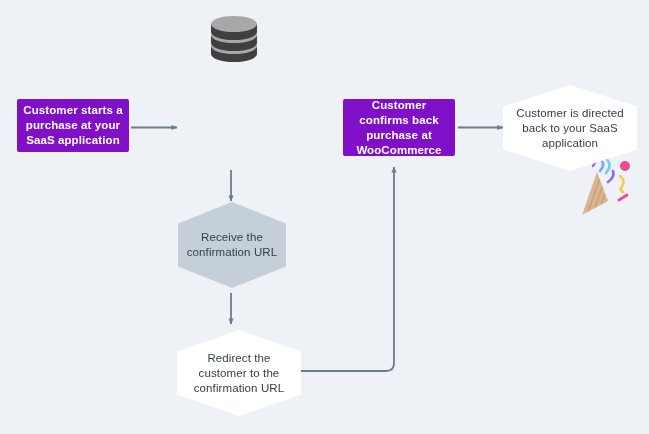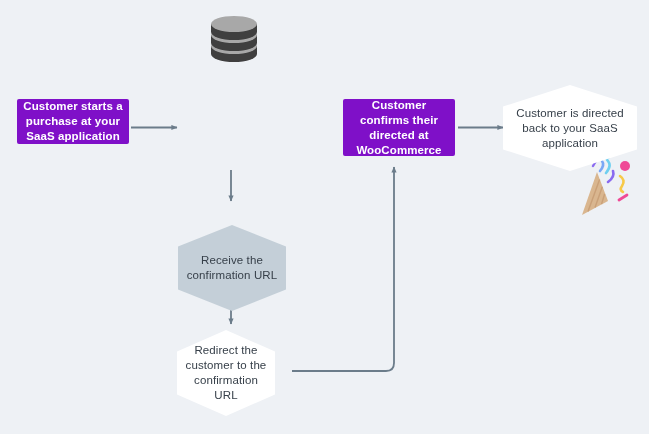--- a/index.html
+++ b/index.html
@@ -114,34 +114,34 @@
     <path d="M23.5 46.1 L26.6 36.0" stroke="#c9a078" stroke-width="1.4" fill="none"></path>
     <path d="M22 13 Q27 7 24 3" stroke="#7aa7f5" stroke-width="2.6" fill="none" stroke-linecap="round"></path>
     <path d="M28 15 Q34 8 30 3 Q27 0 31 -1" stroke="#6fcff0" stroke-width="2.6" fill="none" stroke-linecap="round"></path>
     <path d="M30 24 Q37 19 35 13" stroke="#8a6af0" stroke-width="2.6" fill="none" stroke-linecap="round"></path>
     <path d="M42 18 Q48 22 44 28 Q41 32 45 34" stroke="#f7c948" stroke-width="2.6" fill="none" stroke-linecap="round"></path>
     <circle cx="47" cy="8" r="5" fill="#ef4a96"></circle>
     <path d="M41 42 L49 37" stroke="#ef4a96" stroke-width="2.8" fill="none" stroke-linecap="round"></path>
     <path d="M15 8 L18 3" stroke="#8a6af0" stroke-width="2.4" fill="none" stroke-linecap="round"></path>
   </svg>
 
-  <div class="node node-rect" style="left:17px; top:99px; width:112px; height:45px;">
+  <div class="node node-rect" style="left:17px; top:99px; width:112px; height:53px;">
     <span class="label">Customer starts a purchase at your SaaS application</span>
   </div>
 
 
-  <div class="node node-hex gray" style="left:178px; top:225px; width:108px; height:86px;">
+  <div class="node node-hex gray" style="left:178px; top:202px; width:108px; height:86px;">
     <span class="label">Receive the confirmation URL</span>
   </div>
 
-  <div class="node node-hex white" style="left:177px; top:330px; width:98px; height:86px;">
+  <div class="node node-hex white" style="left:177px; top:330px; width:124px; height:86px;">
     <span class="label">Redirect the customer to the confirmation URL</span>
   </div>
 
   <div class="node node-rect" style="left:343px; top:99px; width:112px; height:57px;">
-    <span class="label">Customer confirms their directed at WooCommerce</span>
+    <span class="label">Customer confirms back purchase at WooCommerce</span>
   </div>
 
   <div class="node node-hex white" style="left:503px; top:85px; width:134px; height:86px;">
     <span class="label">Customer is directed back to your SaaS application</span>
   </div>
 
 </div>
 
 </body></html>

